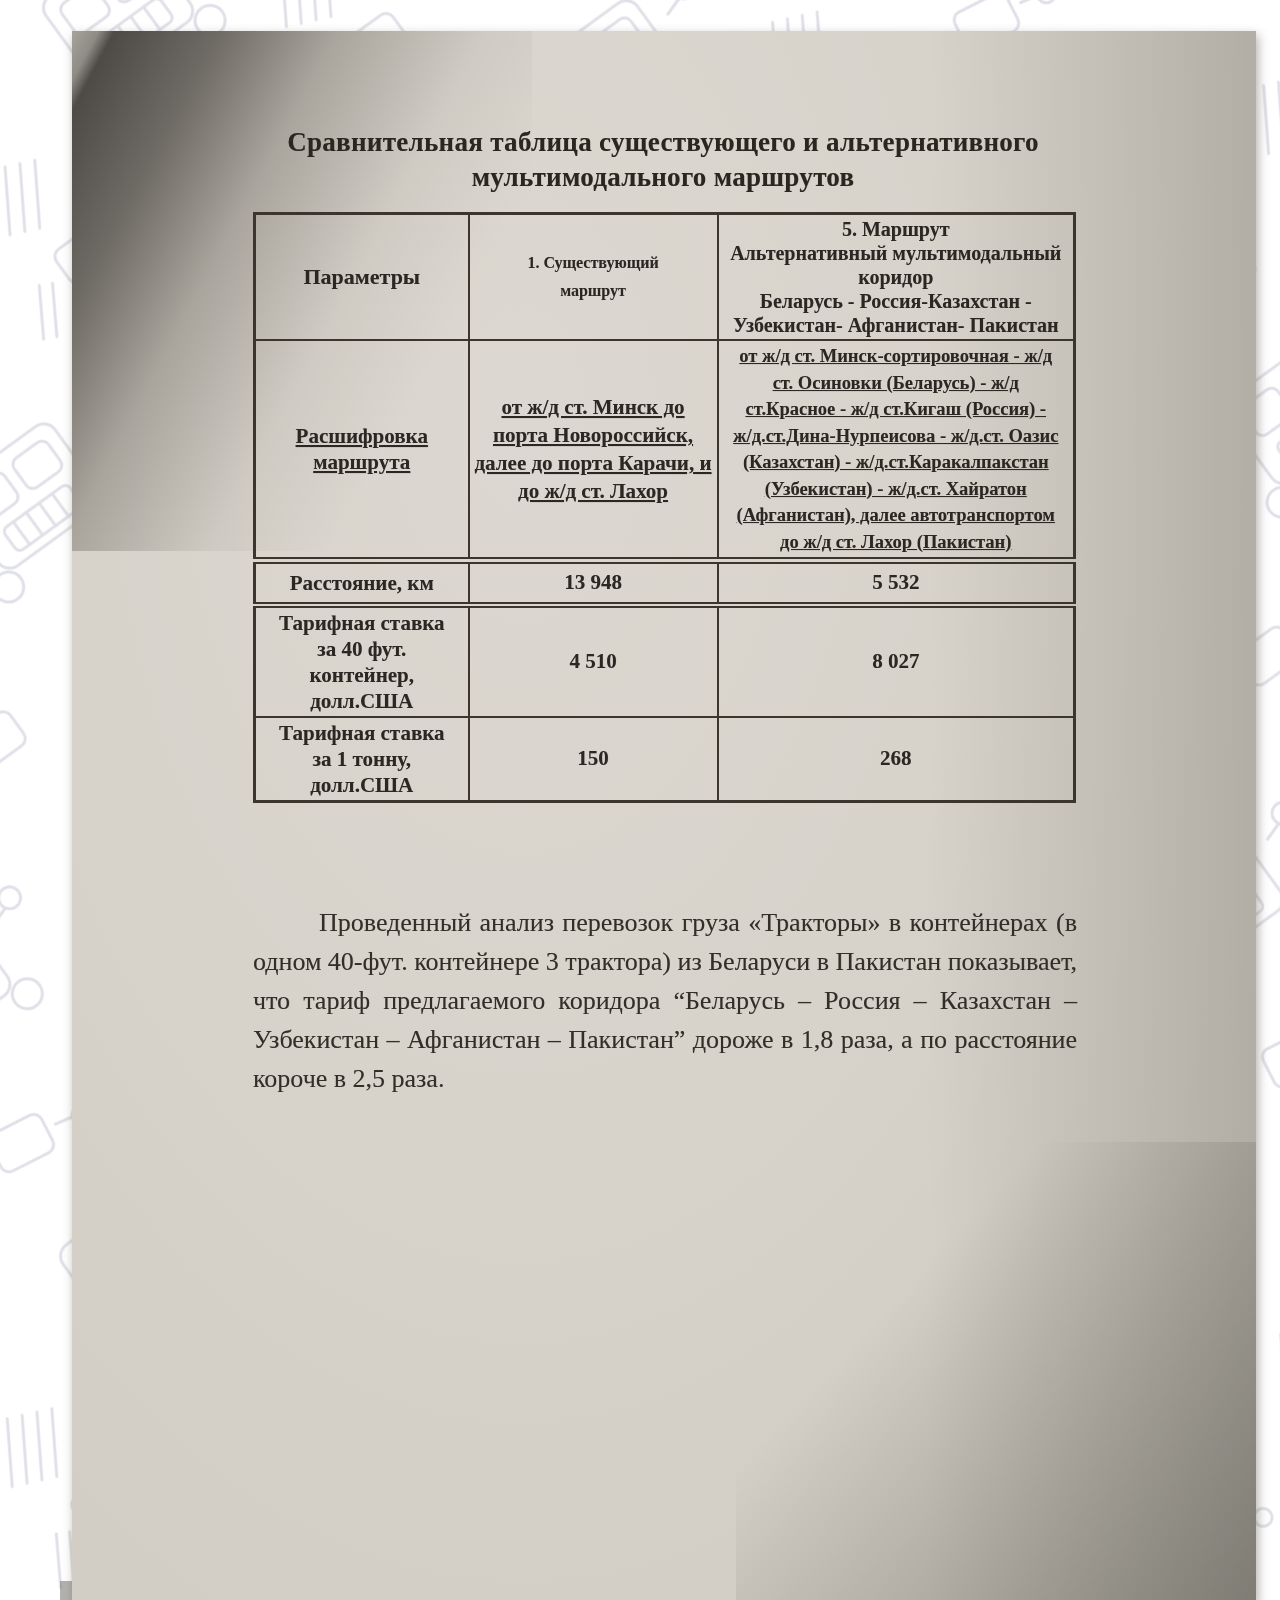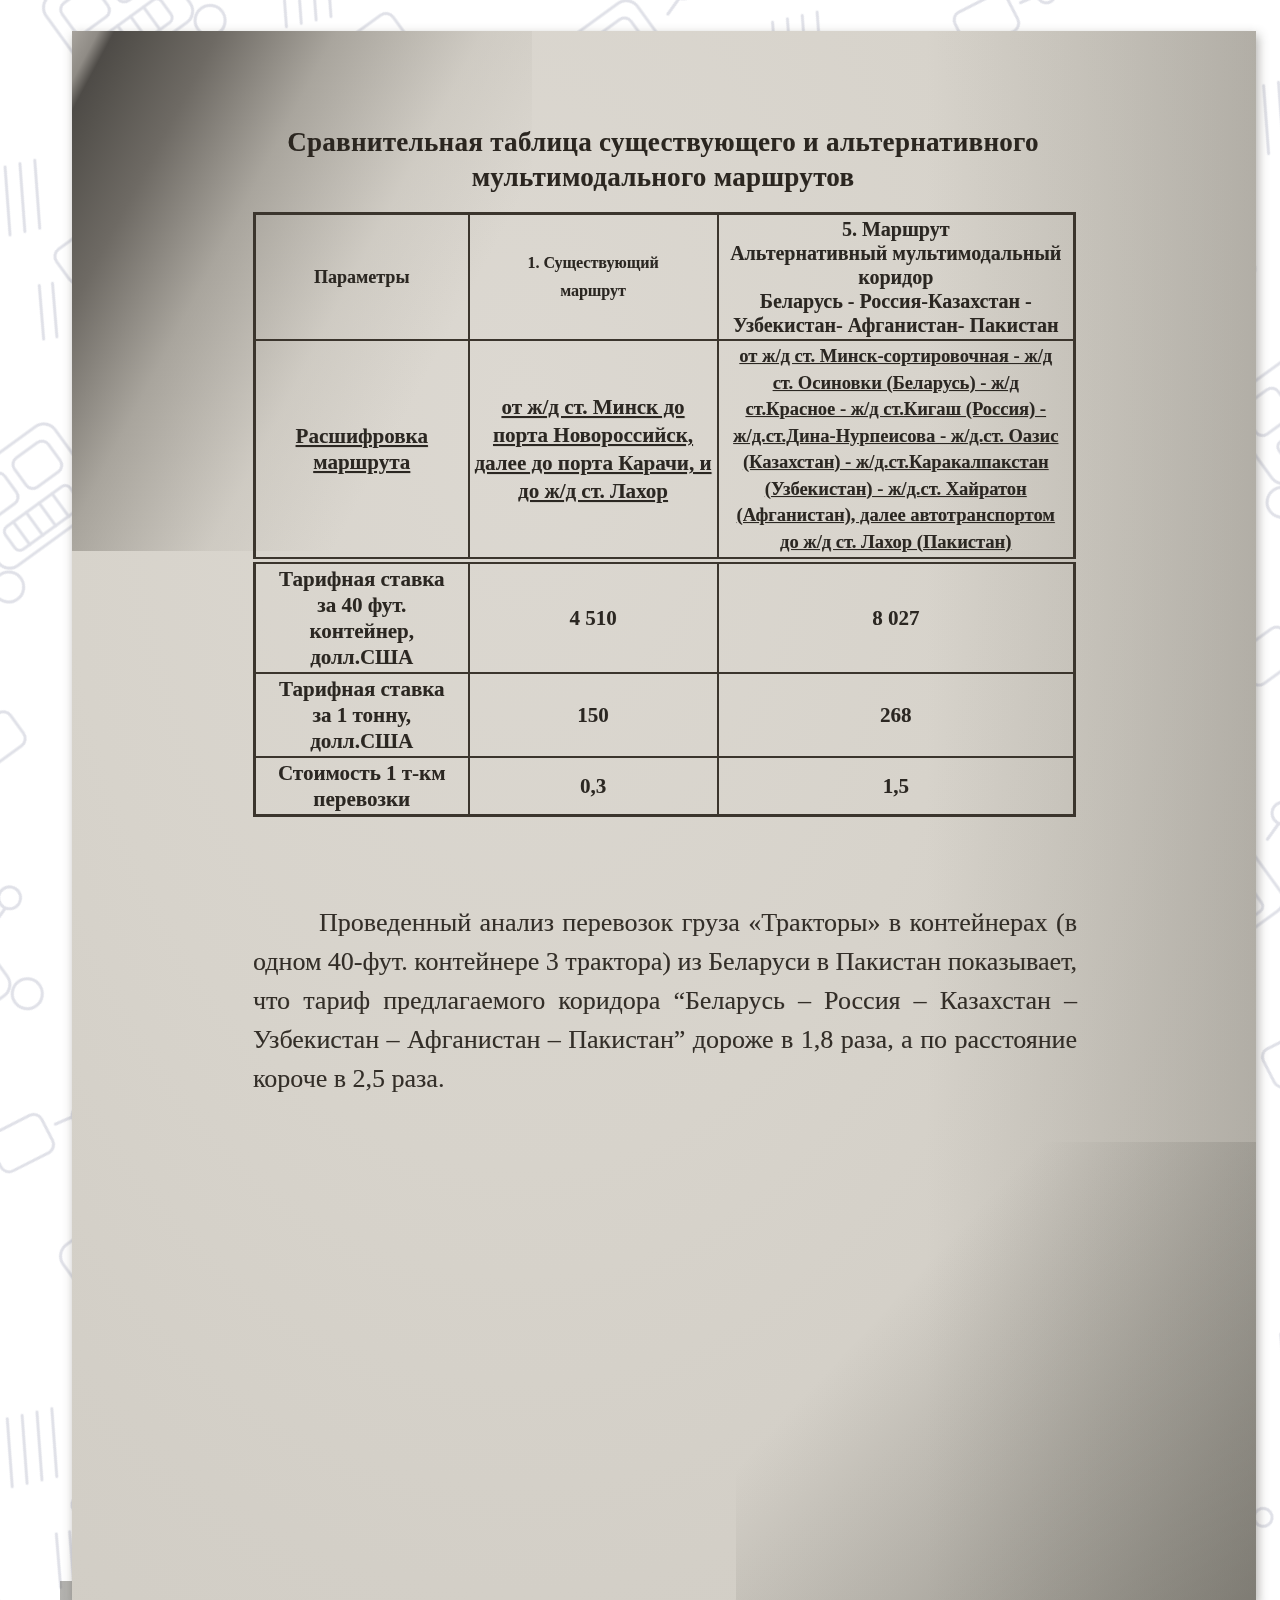--- a/index.html
+++ b/index.html
@@ -68,21 +68,21 @@
   tr.r-head   { height:118px; }
   tr.r-route  { height:214px; }
   tr.r-dist   { height:44px; }
   tr.r-days   { height:53px; }
   tr.r-t40    { height:90px; }
   tr.r-t1     { height:74px; }
   tr.r-cost   { height:49px; }
   tr.r-route td { border-bottom:7px double #3b352d;text-decoration:underline; }
   tr.r-dist  td { border-bottom:6px double #3b352d; }
   tr.r-days  td { border-bottom:3px solid  #3b352d; }
-  .h-params { font-size:18px; }
+  .h-params { font-size:22px; }
   .h-r1 { font-size:16px; line-height:28px; }
   .h-r2 { font-size:20px; line-height:24px; }
   .cell-param { font-size:21px; line-height:26px;border-radius:9px; }
   .cell-val   { font-size:21px; }
   .cell-route1{ font-size:21px; line-height:28px; }
   .cell-route2{ font-size:18.5px; line-height:26.5px; }
 
   .bodytext {
     position:absolute; left:181px; top:872px; width:824px;
     font-size:26px; line-height:39px; text-align:justify; color:#332e28;
@@ -167,41 +167,40 @@
 до ж/д ст. Лахор</td>
           <td class="cell-route2">от ж/д ст. Минск-сортировочная - ж/д
 ст. Осиновки (Беларусь) - ж/д
 ст.Красное - ж/д ст.Кигаш (Россия) -
 ж/д.ст.Дина-Нурпеисова - ж/д.ст. Оазис
 (Казахстан) - ж/д.ст.Каракалпакстан
 (Узбекистан) - ж/д.ст. Хайратон
 (Афганистан), далее автотранспортом
 до ж/д ст. Лахор (Пакистан)</td>
         </tr>
+        <tr class="r-dist">
+          <td class="cell-param">Расстояние, км</td>
+          <td class="cell-val">13 948</td>
+          <td class="cell-val">5 532</td>
+        </tr>
         <tr class="r-t40">
           <td class="cell-param">Тарифная ставка
 за 40 фут.
 контейнер,
 долл.США</td>
           <td class="cell-val">4 510</td>
           <td class="cell-val">8 027</td>
         </tr>
         <tr class="r-t1">
           <td class="cell-param">Тарифная ставка
 за 1 тонну,
 долл.США</td>
           <td class="cell-val">150</td>
           <td class="cell-val">268</td>
         </tr>
-        <tr class="r-cost">
-          <td class="cell-param">Стоимость 1 т-км
-перевозки</td>
-          <td class="cell-val">0,3</td>
-          <td class="cell-val">1,5</td>
-        </tr>
       </tbody>
     </table>
 
     <div class="bodytext">
       <p><span>Проведенный анализ перевозок груза «Тракторы» в контейнерах (в одном 40-фут. контейнере 3 трактора) из Беларуси в Пакистан показывает, что тариф предлагаемого коридора “Беларусь – Россия – Казахстан – Узбекистан – Афганистан – Пакистан” дороже в 1,8 раза, а по расстояние короче в 2,5 раза.</span></p>
     </div>
 
   </div>
 </div>
 

